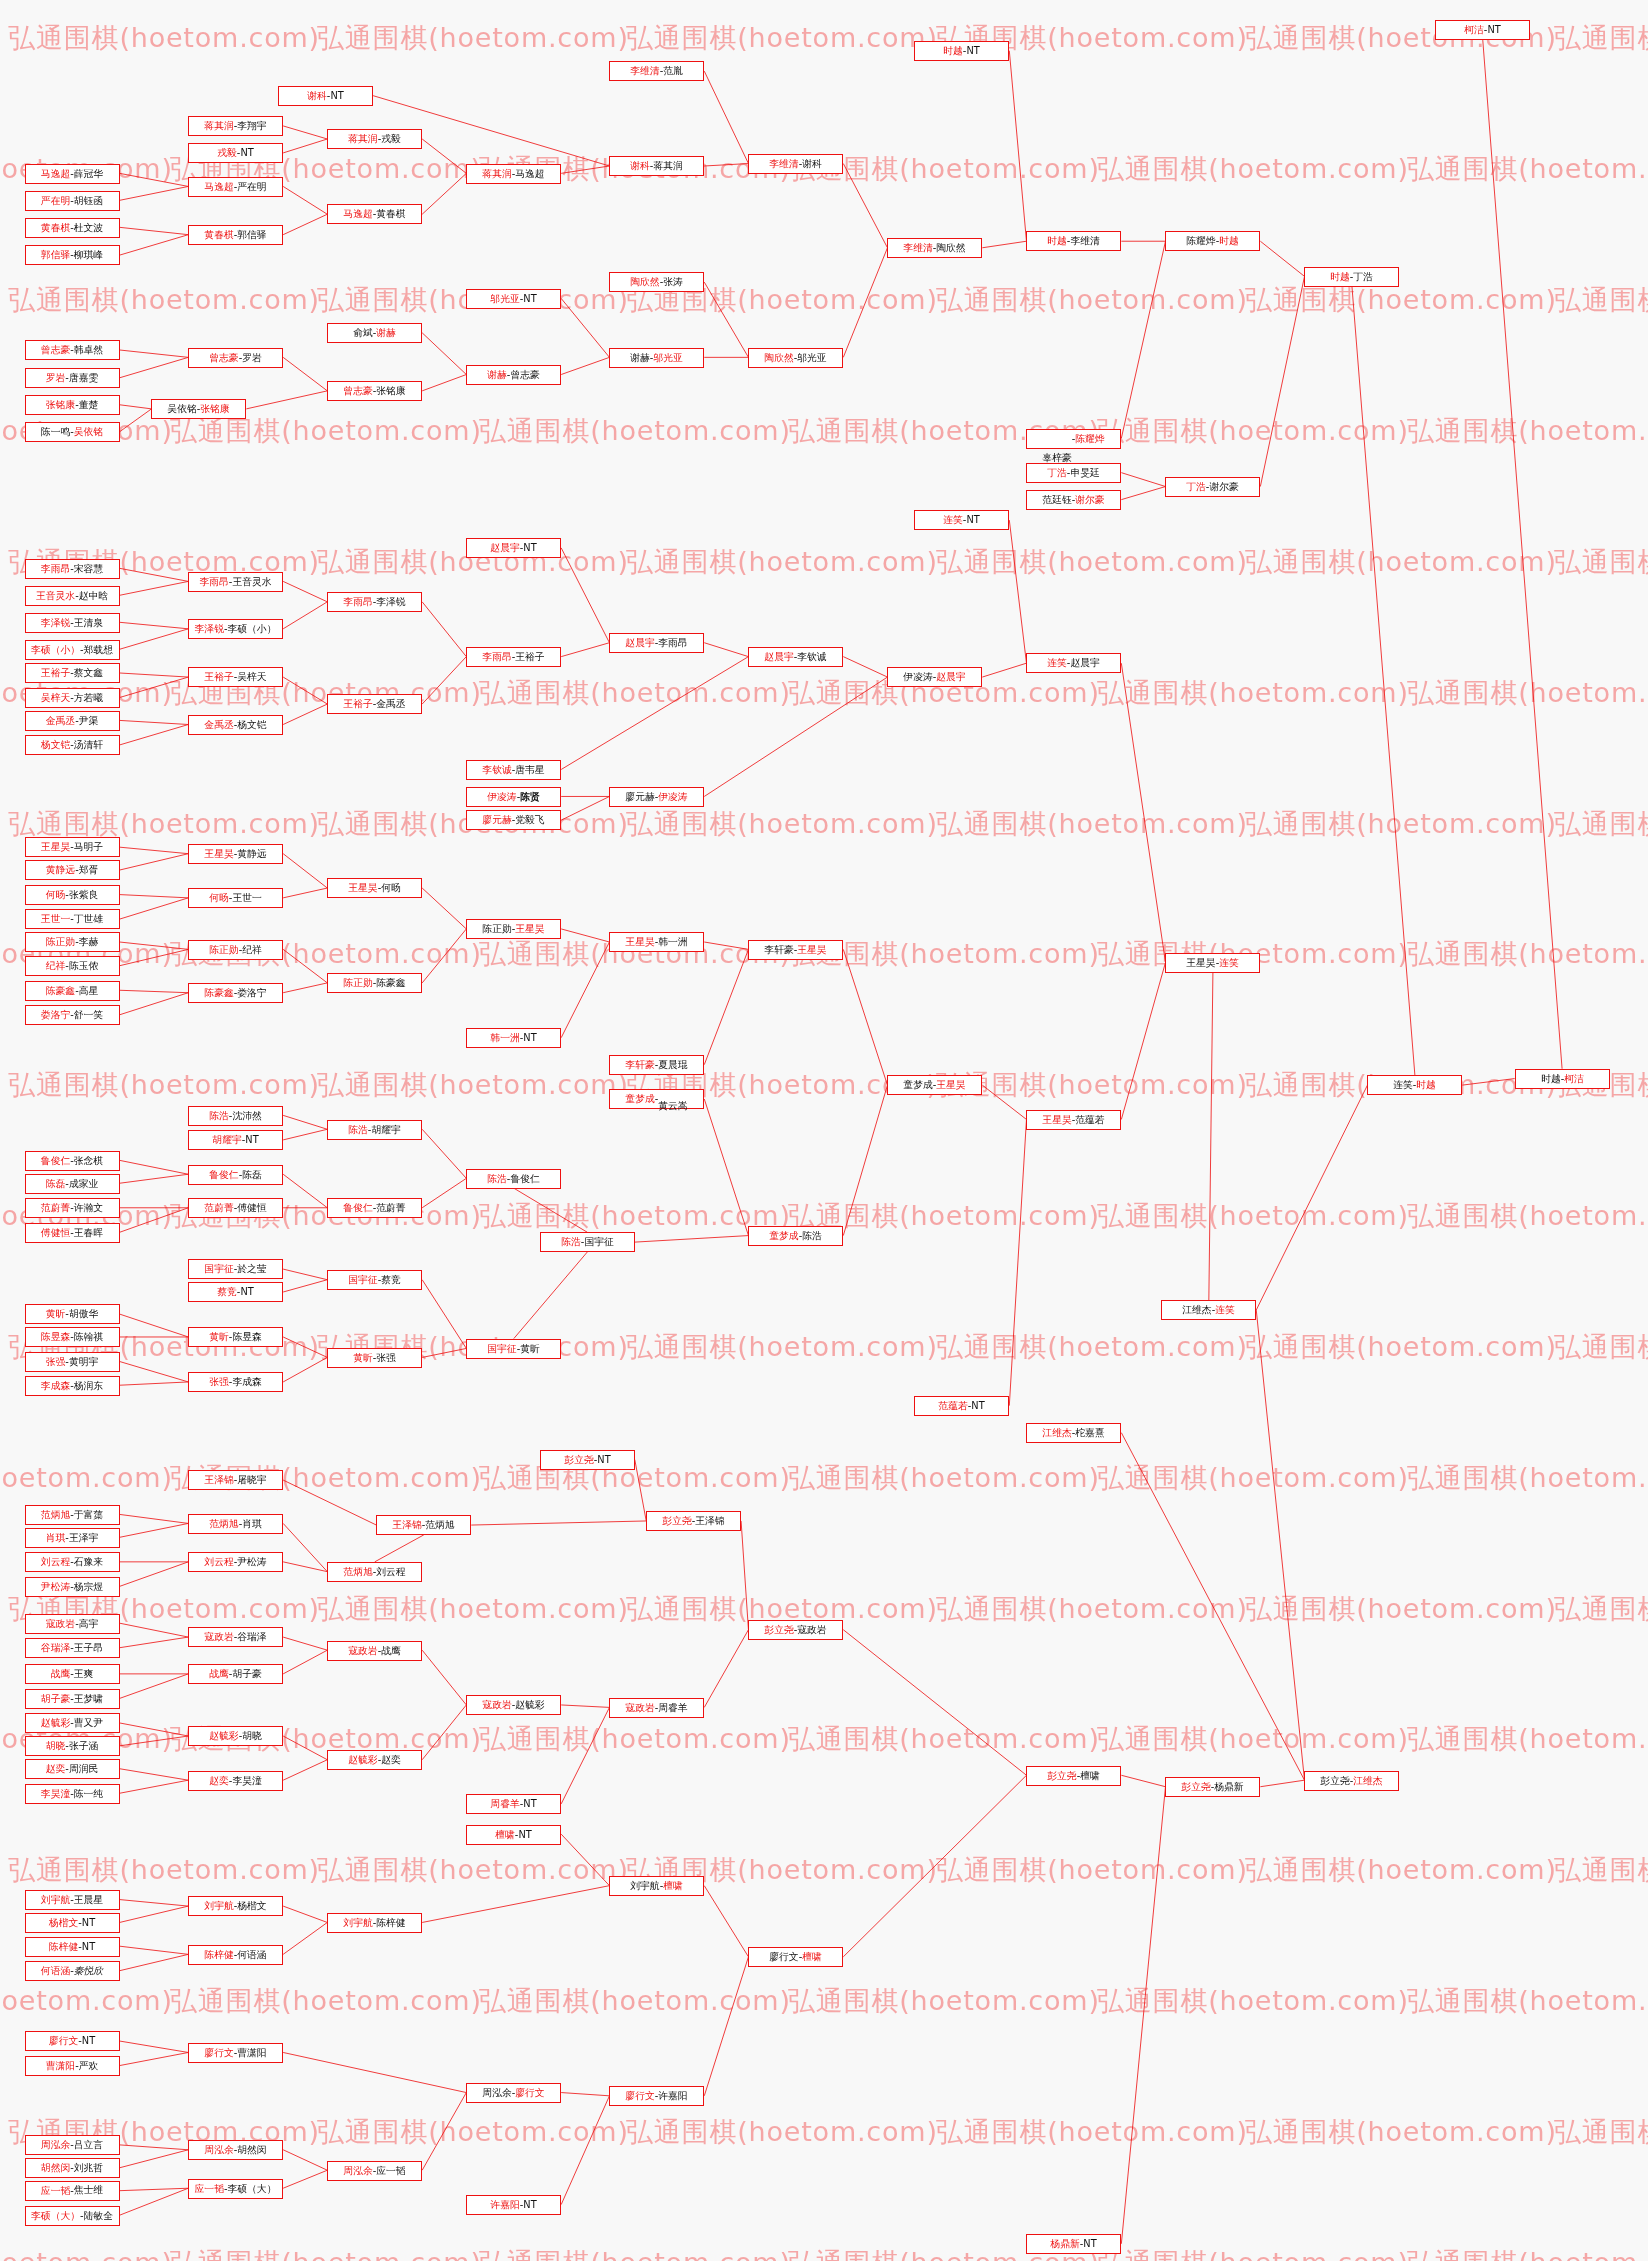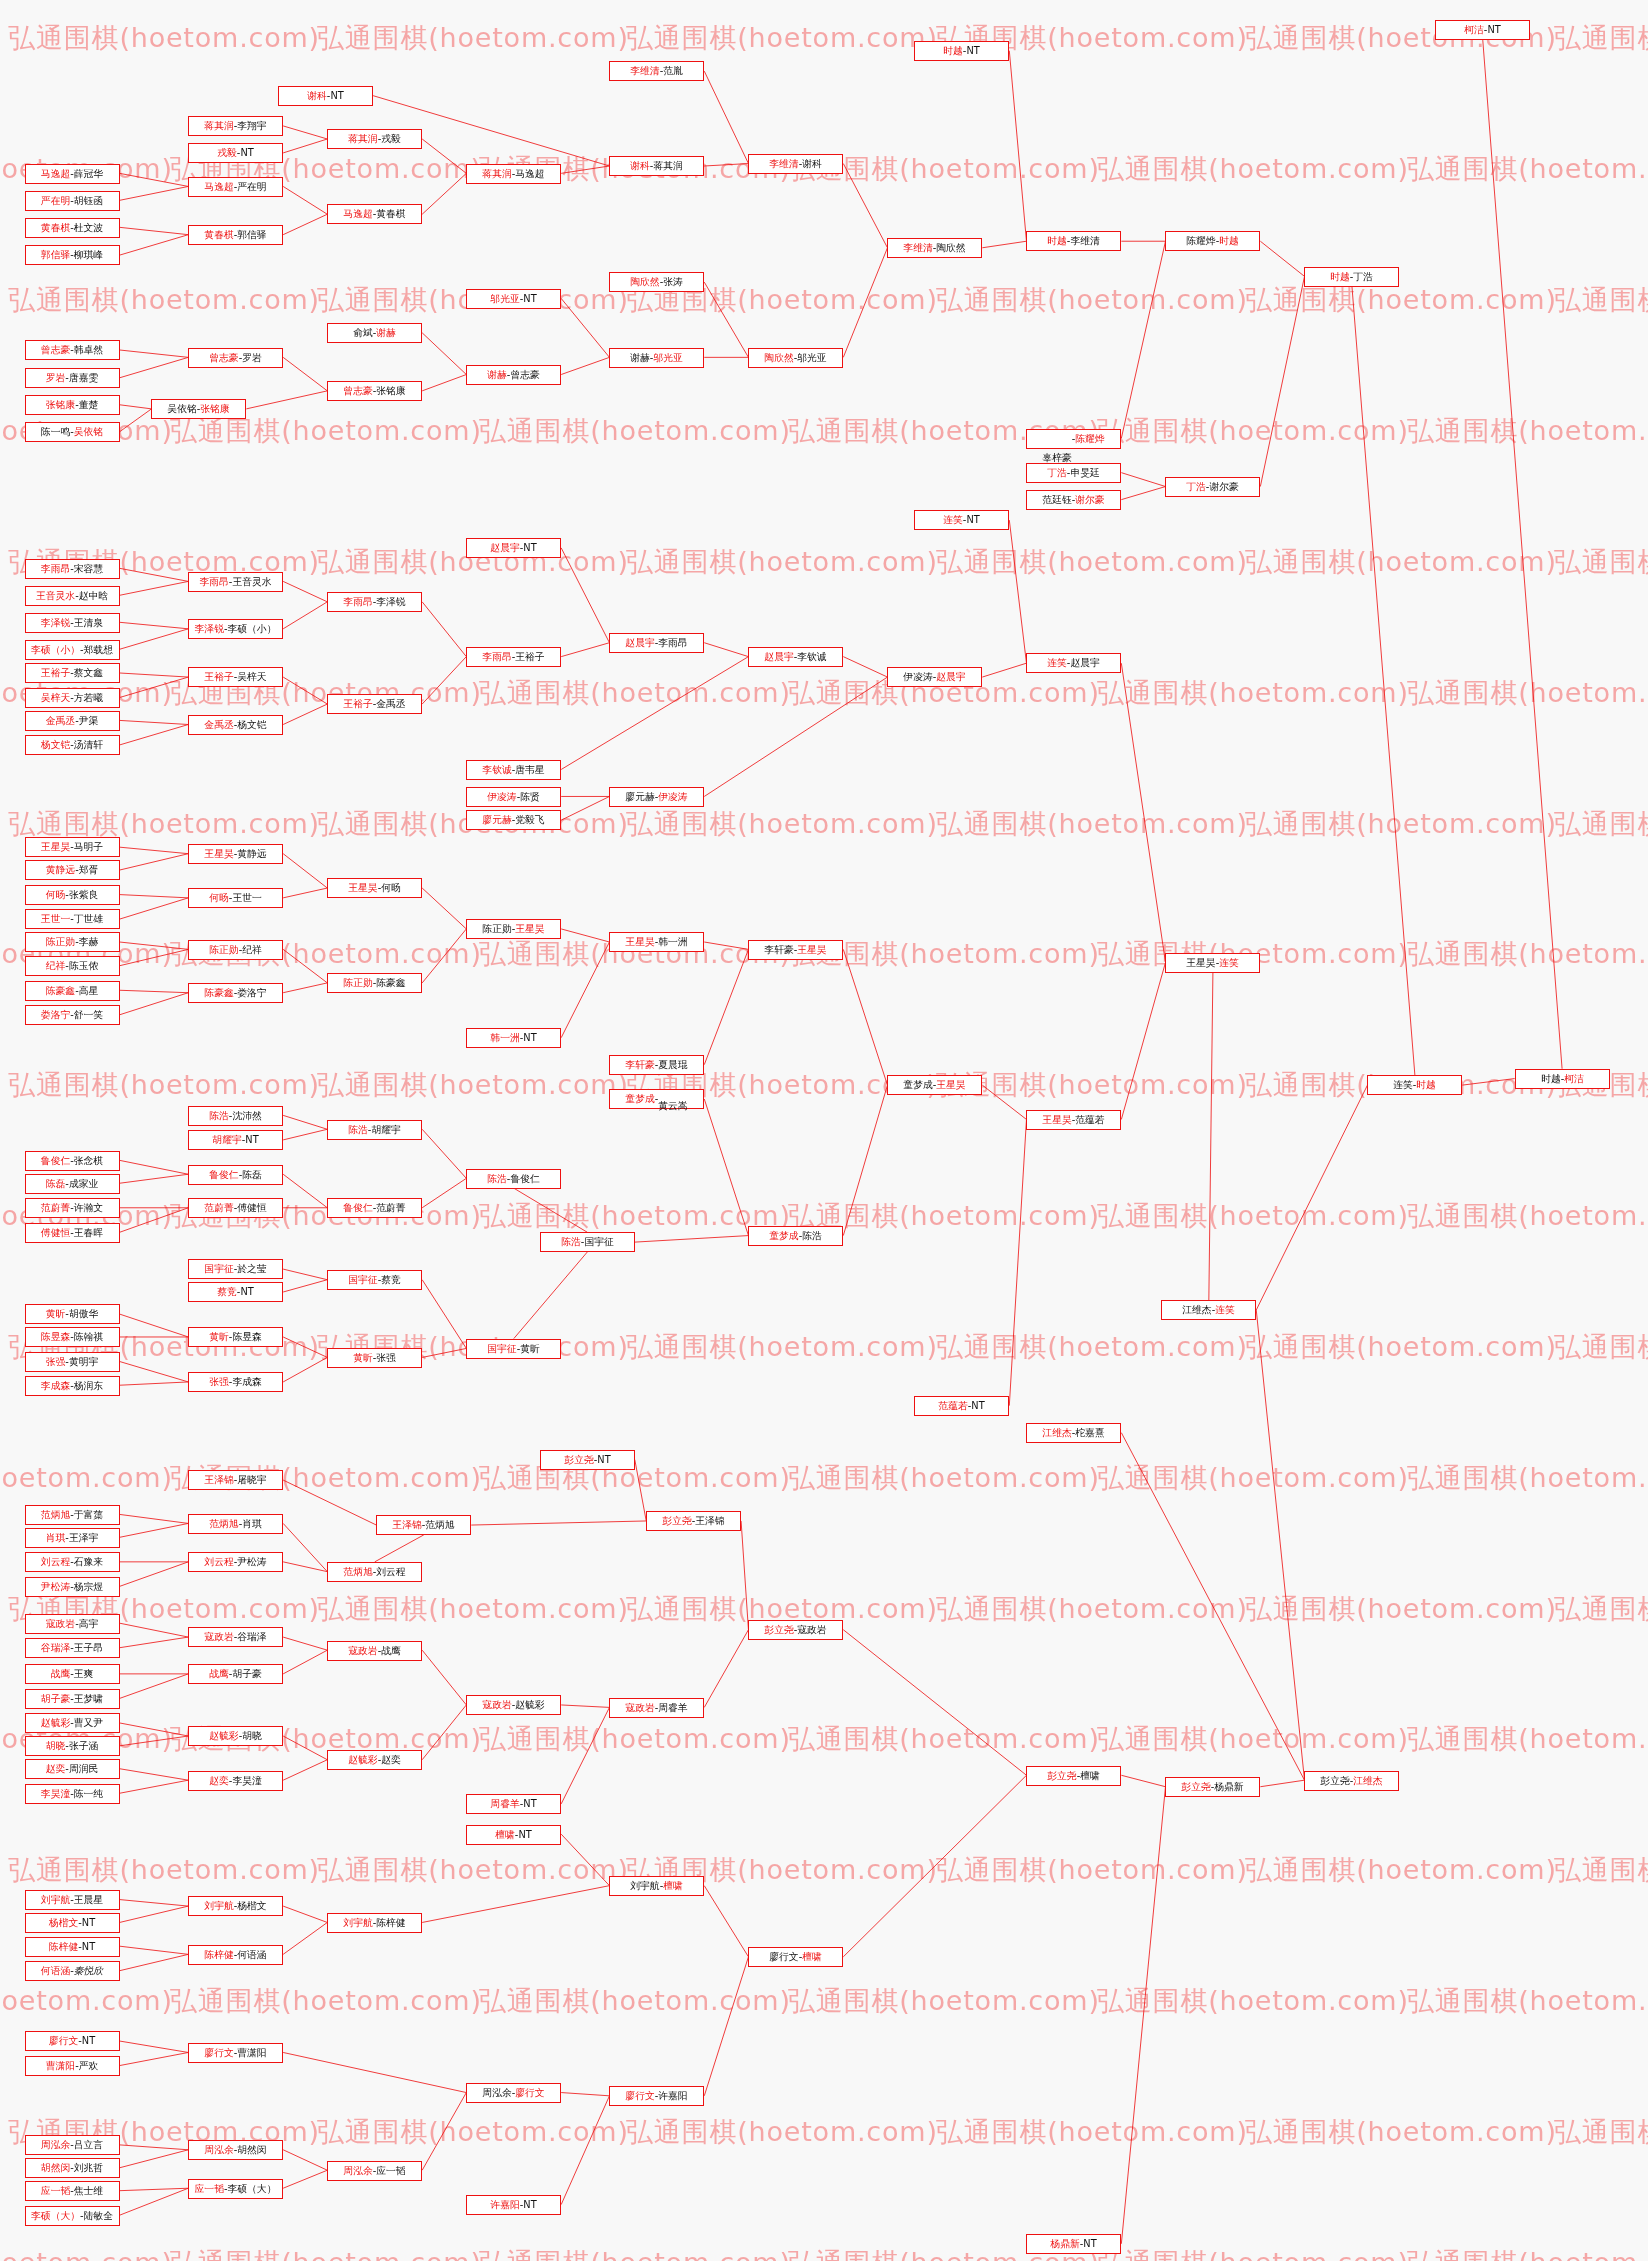--- a/index.html
+++ b/index.html
@@ -601,21 +601,21 @@
         <span style="color: rgb(17, 17, 17);">唐韦星</span>
       </div>
       <div class="match" style="left: 748px; top: 647px; border: 0.8px solid rgb(238, 17, 17); background: rgb(255, 255, 255);">
         <span style="color: rgb(238, 17, 17);">赵晨宇</span>
         <span style="color: rgb(17, 17, 17);">-</span>
         <span style="color: rgb(17, 17, 17);">李钦诚</span>
       </div>
       <div class="match" style="left: 466px; top: 787px; border: 0.8px solid rgb(238, 17, 17); background: rgb(255, 255, 255);">
         <span style="color: rgb(238, 17, 17);">伊凌涛</span>
         <span style="color: rgb(17, 17, 17);">-</span>
-        <span style="color: rgb(17, 17, 17);">陈贤</span>
+        <span style="color: rgb(17, 17, 17); font-weight: bold;">陈贤</span>
       </div>
       <div class="match" style="left: 466px; top: 810px; border: 0.8px solid rgb(238, 17, 17); background: rgb(255, 255, 255);">
         <span style="color: rgb(238, 17, 17);">廖元赫</span>
         <span style="color: rgb(17, 17, 17);">-</span>
         <span style="color: rgb(17, 17, 17);">党毅飞</span>
       </div>
       <div class="match" style="left: 609px; top: 787px; border: 0.8px solid rgb(238, 17, 17); background: rgb(255, 255, 255);">
         <span style="color: rgb(17, 17, 17);">廖元赫</span>
         <span style="color: rgb(17, 17, 17);">-</span>
         <span style="color: rgb(238, 17, 17);">伊凌涛</span>
@@ -1111,21 +1111,21 @@
         <span style="color: rgb(17, 17, 17);">刘兆哲</span>
       </div>
       <div class="match" style="left: 188px; top: 2140px; border: 0.8px solid rgb(238, 17, 17); background: rgb(255, 255, 255);">
         <span style="color: rgb(238, 17, 17);">周泓余</span>
         <span style="color: rgb(17, 17, 17);">-</span>
         <span style="color: rgb(17, 17, 17);">胡然闵</span>
       </div>
       <div class="match" style="left: 24.5px; top: 2181px; border: 0.8px solid rgb(238, 17, 17); background: rgb(255, 255, 255);">
         <span style="color: rgb(238, 17, 17);">应一韬</span>
         <span style="color: rgb(17, 17, 17);">-</span>
-        <span style="color: rgb(17, 17, 17);">焦士维</span>
+        <span style="color: rgb(17, 17, 17); font-family: Liberation Mono, monospace;">焦士维</span>
       </div>
       <div class="match" style="left: 24.5px; top: 2206px; border: 0.8px solid rgb(238, 17, 17); background: rgb(255, 255, 255);">
         <span style="color: rgb(238, 17, 17);">李硕（大）</span>
         <span style="color: rgb(17, 17, 17);">-</span>
         <span style="color: rgb(17, 17, 17);">陆敏全</span>
       </div>
       <div class="match" style="left: 188px; top: 2179px; border: 0.8px solid rgb(238, 17, 17); background: rgb(255, 255, 255);">
         <span style="color: rgb(238, 17, 17);">应一韬</span>
         <span style="color: rgb(17, 17, 17);">-</span>
         <span style="color: rgb(17, 17, 17);">李硕（大）</span>

